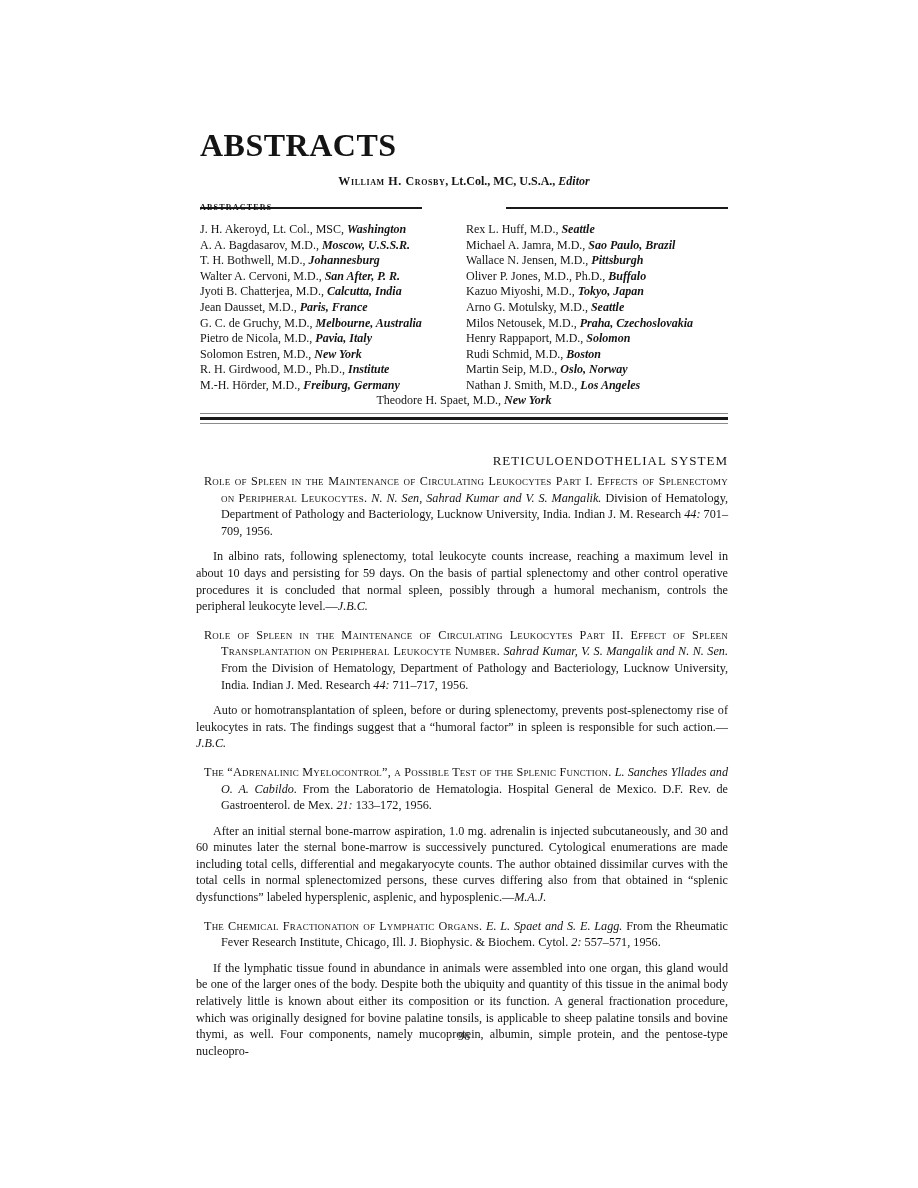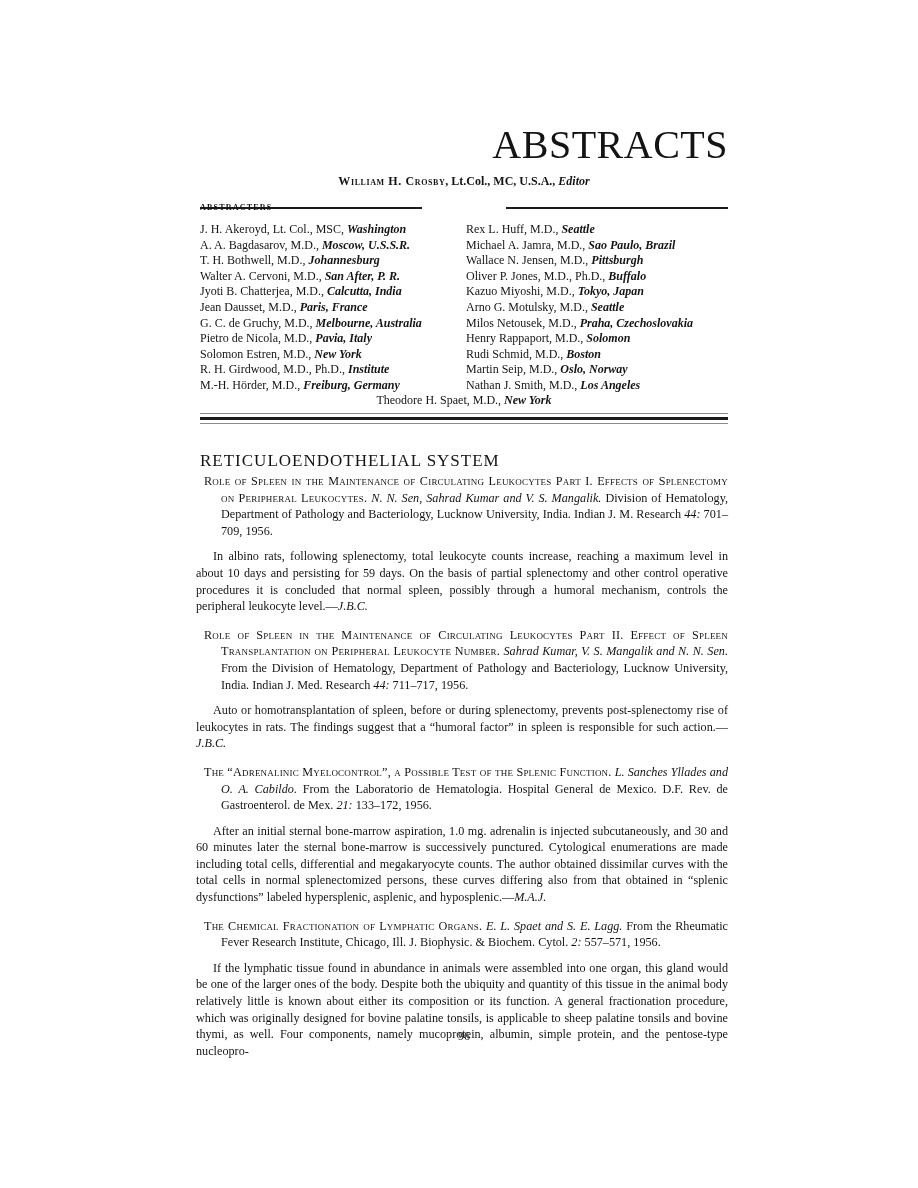--- a/index.html
+++ b/index.html
@@ -1,21 +1,21 @@
 <!DOCTYPE html>
 <html><head>
   <meta charset="utf-8">
   <style>
     html, body { margin: 0; padding: 0; background: #ffffff; }
     body { width: 918px; height: 1188px; position: relative; overflow: hidden;
            font-family: "Liberation Serif", "DejaVu Serif", serif; color: #141414; }
     .page { position: absolute; left: 200px; top: 0; width: 528px; }
 
-    .title { position: absolute; top: 123px; left: 0; width: 100%; text-align: right;
-             font-size: 40px; font-weight: normal; letter-spacing: 0.5px; line-height: 44px; }
+    .title { position: absolute; top: 123px; left: 0; width: 100%; text-align: left;
+             font-size: 32px; font-weight: bold; letter-spacing: 0.5px; line-height: 44px; }
     .editor { position: absolute; top: 173px; left: 0; width: 100%; text-align: center;
               font-size: 12px; font-weight: bold; line-height: 16px; }
     .editor .sc { font-variant: small-caps; letter-spacing: 0.6px; }
     .editor i { font-style: italic; }
 
     .abstracters-rule { position: absolute; top: 200px; left: 0; width: 528px; height: 14px; }
     .abstracters-rule .line { position: absolute; top: 7px; height: 2px; background: #1a1a1a; }
     .abstracters-rule .line.l { left: 0; width: 222px; }
     .abstracters-rule .line.r { right: 0; width: 222px; }
     .abstracters-rule .lbl { position: absolute; left: 0; width: 100%; top: 0; text-align: left;
@@ -29,22 +29,22 @@
     .names .row i { font-style: italic; font-weight: bold; text-align: center; }
     .names .last { position: absolute; top: 171px; left: 0; width: 100%; text-align: center; white-space: nowrap; }
     .names .last i { font-style: italic; font-weight: bold; }
 
     .triple-rule { position: absolute; top: 413px; left: 0; width: 528px; height: 14px; }
     .triple-rule div { position: absolute; left: 0; width: 100%; background: #5a5a5a; }
     .triple-rule .t1 { top: 0; height: 1px; background: #8a8a8a; }
     .triple-rule .t2 { top: 4px; height: 3px; background: #1a1a1a; }
     .triple-rule .t3 { top: 10px; height: 1px; background: #8a8a8a; }
 
-    .section-title { position: absolute; top: 451px; left: 0; width: 100%; text-align: left;
-                     font-size: 17px; letter-spacing: 1px; line-height: 20px; }
+    .section-title { position: absolute; top: 451px; left: 0; width: 100%; text-align: right;
+                     font-size: 13px; letter-spacing: 1px; line-height: 20px; }
 
     .content { position: absolute; top: 473px; left: -4px; width: 532px; font-size: 12.2px; line-height: 16.6px; }
     .citation { text-align: justify; padding-left: 17px; text-indent: -17px; margin: 0 0 9px 8px; }
     .citation .sc { font-variant: small-caps; letter-spacing: 0.2px; }
     .citation i { font-style: italic; }
     .para { text-align: justify; text-indent: 17px; margin: 0 0 12px 0; }
     .para i { font-style: italic; }
 
     .page-number { position: absolute; top: 1028px; left: 0; width: 100%; text-align: center;
                    font-size: 12px; line-height: 16px; }

